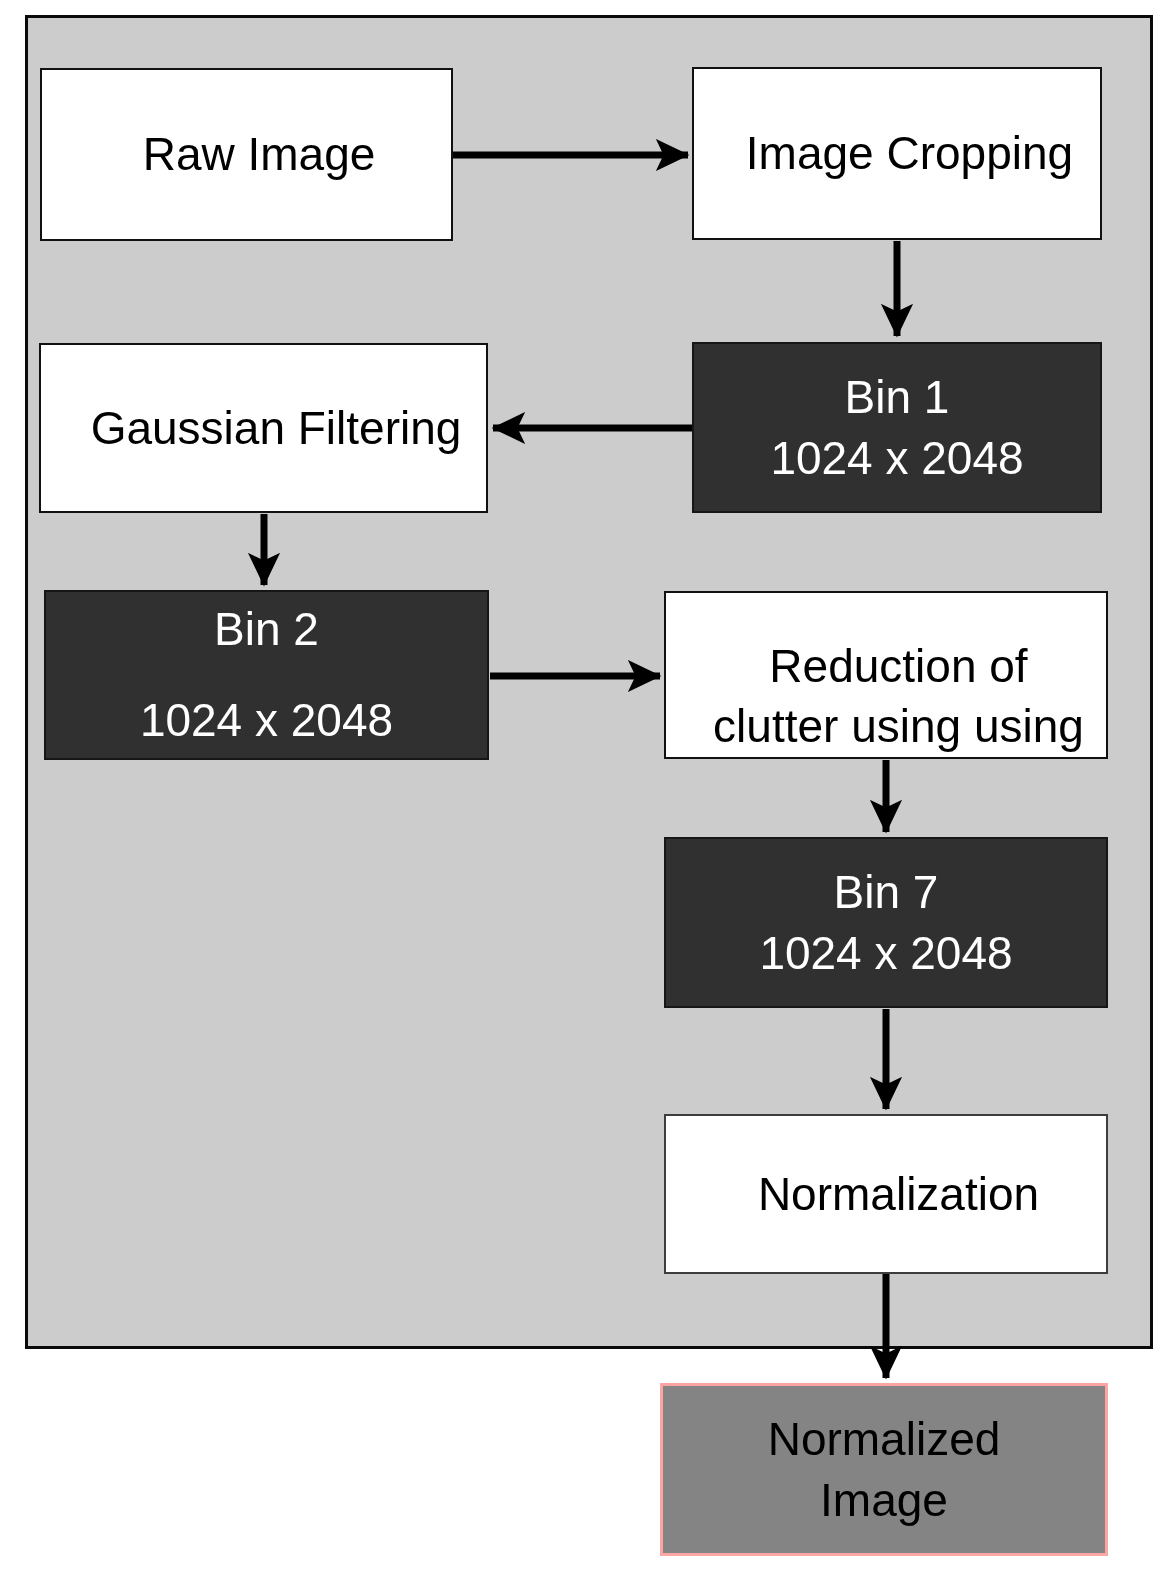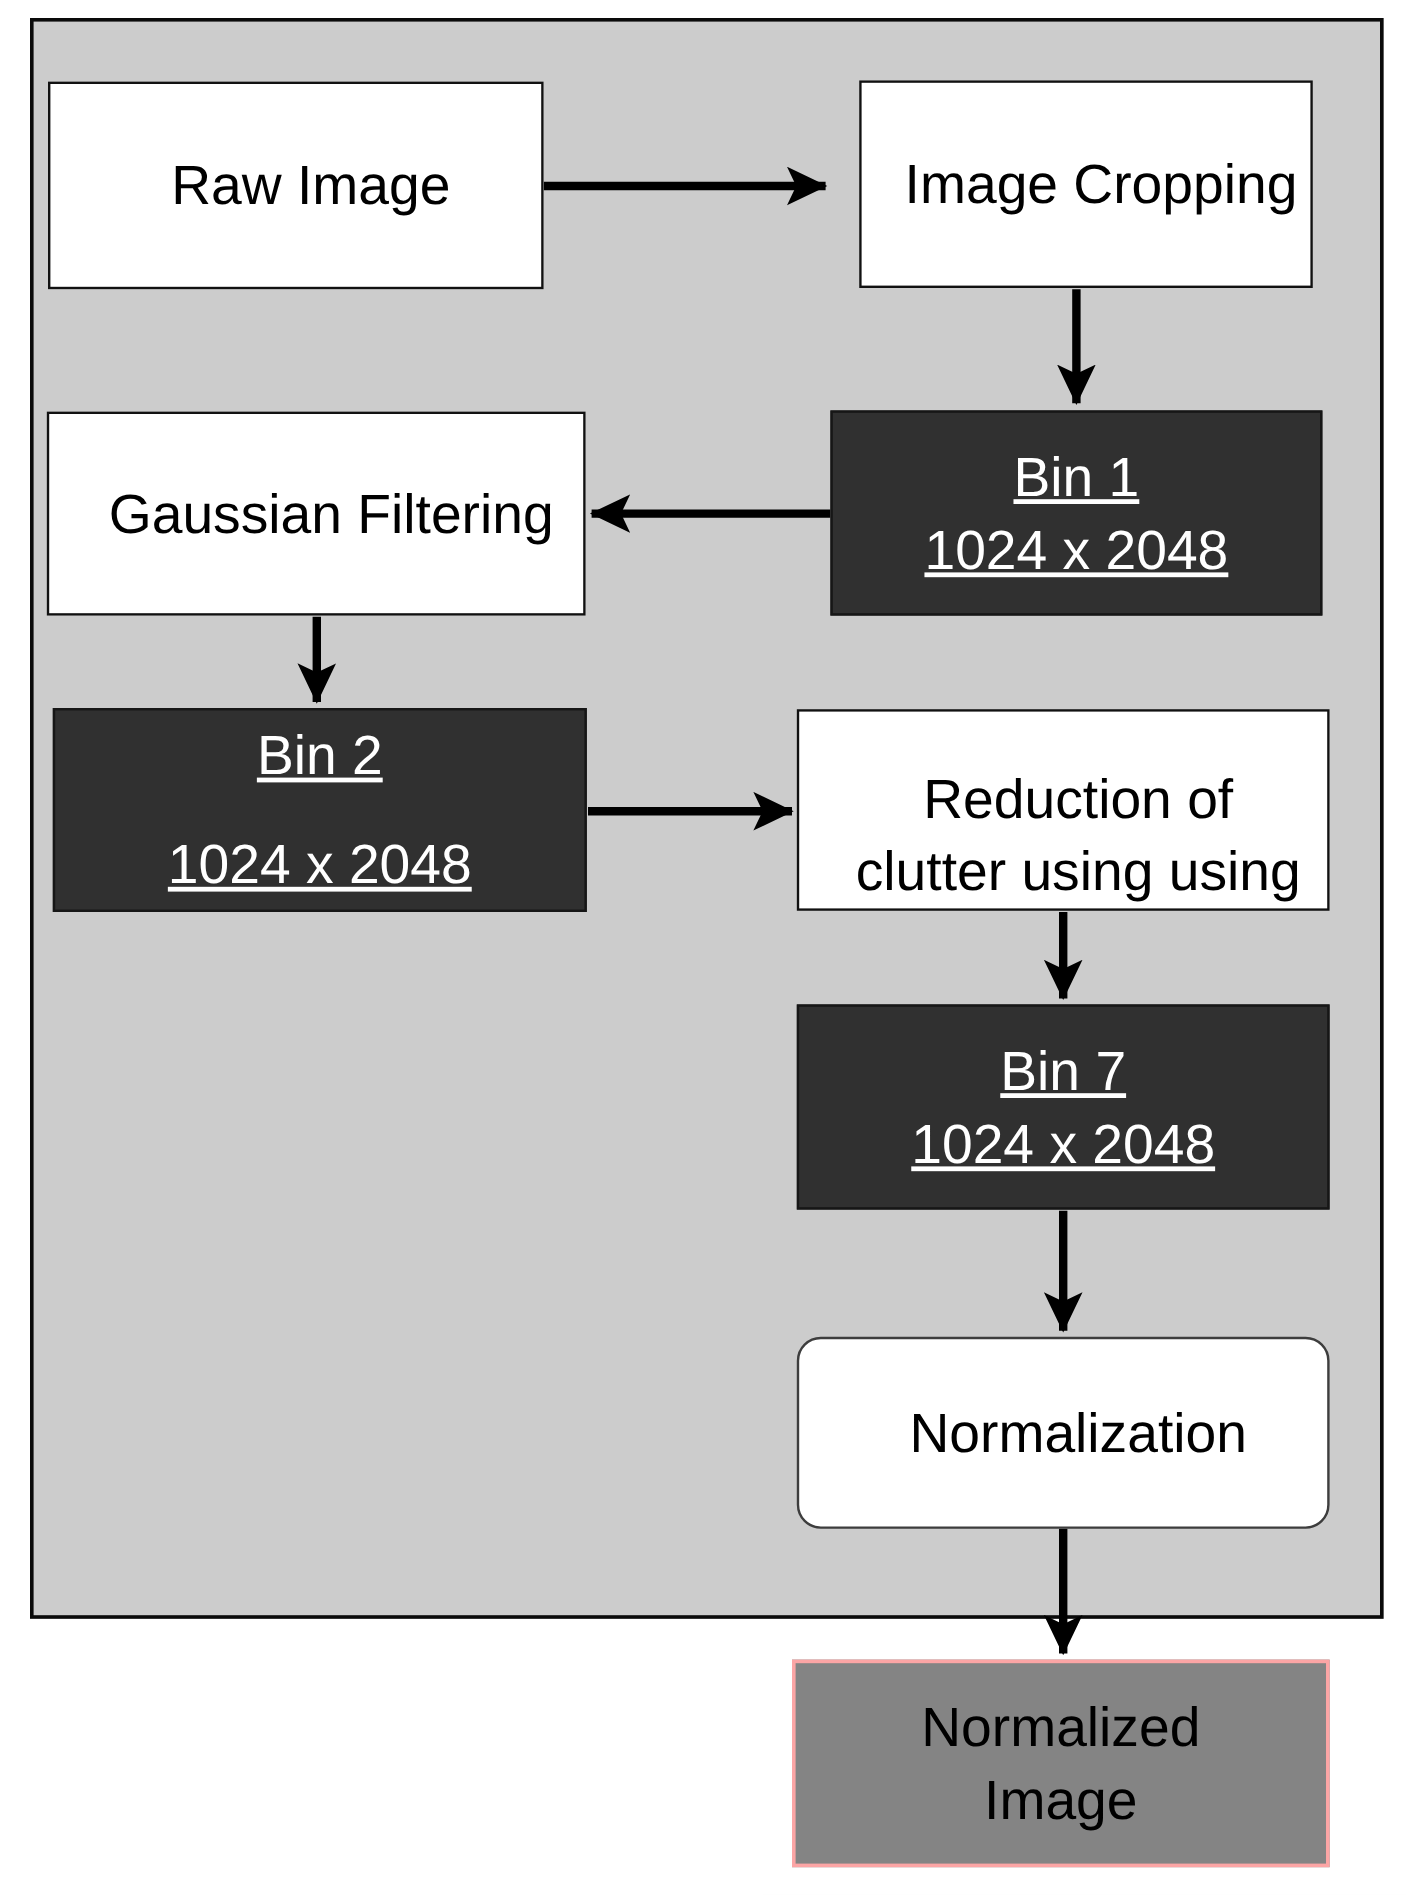--- a/index.html
+++ b/index.html
@@ -33,21 +33,20 @@
   .node-white{
     background:#ffffff;
     border:2px solid #111111;
     color:#000000;
     padding-left:25px;
   }
   .node-dark{
     background:#303030;
     border:2px solid #161616;
     color:#ffffff;
-    text-decoration:underline;
   }
   .node-gray{
     background:#848484;
     border:3px solid #fca5a5;
     color:#000000;
   }
   .thin-border{border-width:2px;border-color:#3d3d3d;}
   .arrows{
     position:absolute;
     left:0;top:0;
@@ -75,21 +74,21 @@
     <line x1="490" y1="676" x2="660" y2="676" stroke="#000" stroke-width="7" marker-end="url(#ah)"></line>
     <line x1="886" y1="760" x2="886" y2="832" stroke="#000" stroke-width="7" marker-end="url(#ah)"></line>
     <line x1="886" y1="1009" x2="886" y2="1109" stroke="#000" stroke-width="7" marker-end="url(#ah)"></line>
     <line x1="886" y1="1274" x2="886" y2="1378" stroke="#000" stroke-width="7" marker-end="url(#ah)"></line>
   </svg>
 
   <div class="node node-white" style="left:40px;top:68px;width:413px;height:173px;">
     <div>Raw Image</div>
   </div>
 
-  <div class="node node-white" style="left:692px;top:67px;width:378px;height:173px;margin-left:24px;">
+  <div class="node node-white" style="left:692px;top:67px;width:410px;height:173px;">
     <div>Image Cropping</div>
   </div>
 
   <div class="node node-dark" style="left:692px;top:342px;width:410px;height:171px;">
     <div>Bin 1</div>
     <div>1024 x 2048</div>
   </div>
 
   <div class="node node-white" style="left:39px;top:343px;width:449px;height:170px;">
     <div>Gaussian Filtering</div>
@@ -103,21 +102,21 @@
   <div class="node node-white" style="left:664px;top:591px;width:444px;height:168px;justify-content:flex-end;">
     <div>Reduction of</div>
     <div>clutter using using</div>
   </div>
 
   <div class="node node-dark" style="left:664px;top:837px;width:444px;height:171px;">
     <div>Bin 7</div>
     <div>1024 x 2048</div>
   </div>
 
-  <div class="node node-white thin-border" style="left:664px;top:1114px;width:444px;height:160px;border-radius:20px;">
+  <div class="node node-white thin-border" style="left:664px;top:1114px;width:444px;height:160px;">
     <div>Normalization</div>
   </div>
 
   <div class="node node-gray" style="left:660px;top:1383px;width:448px;height:173px;">
     <div>Normalized</div>
     <div>Image</div>
   </div>
 
 </div>
 

